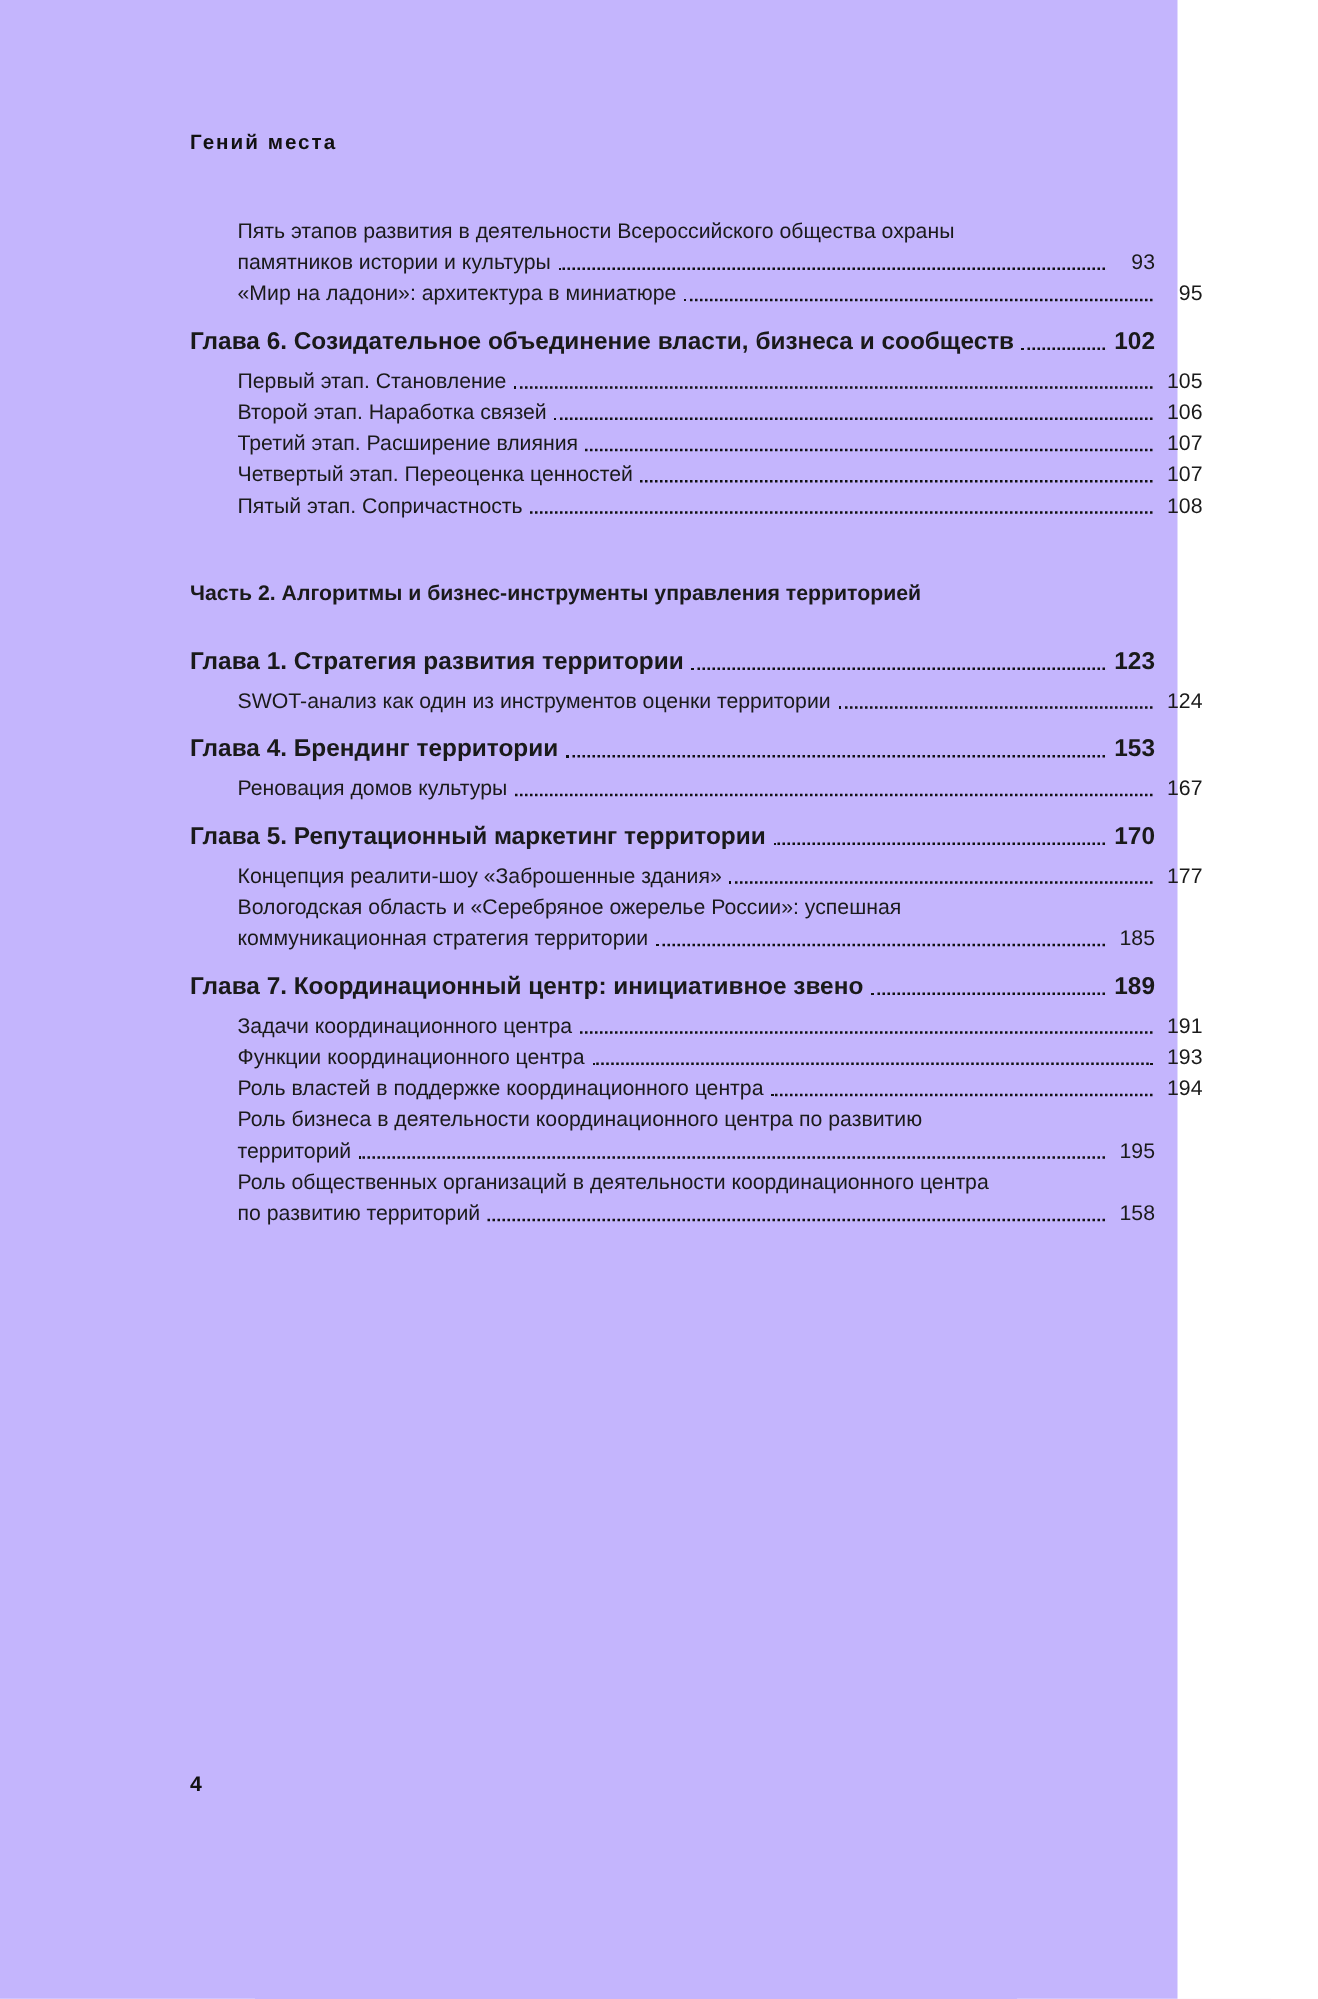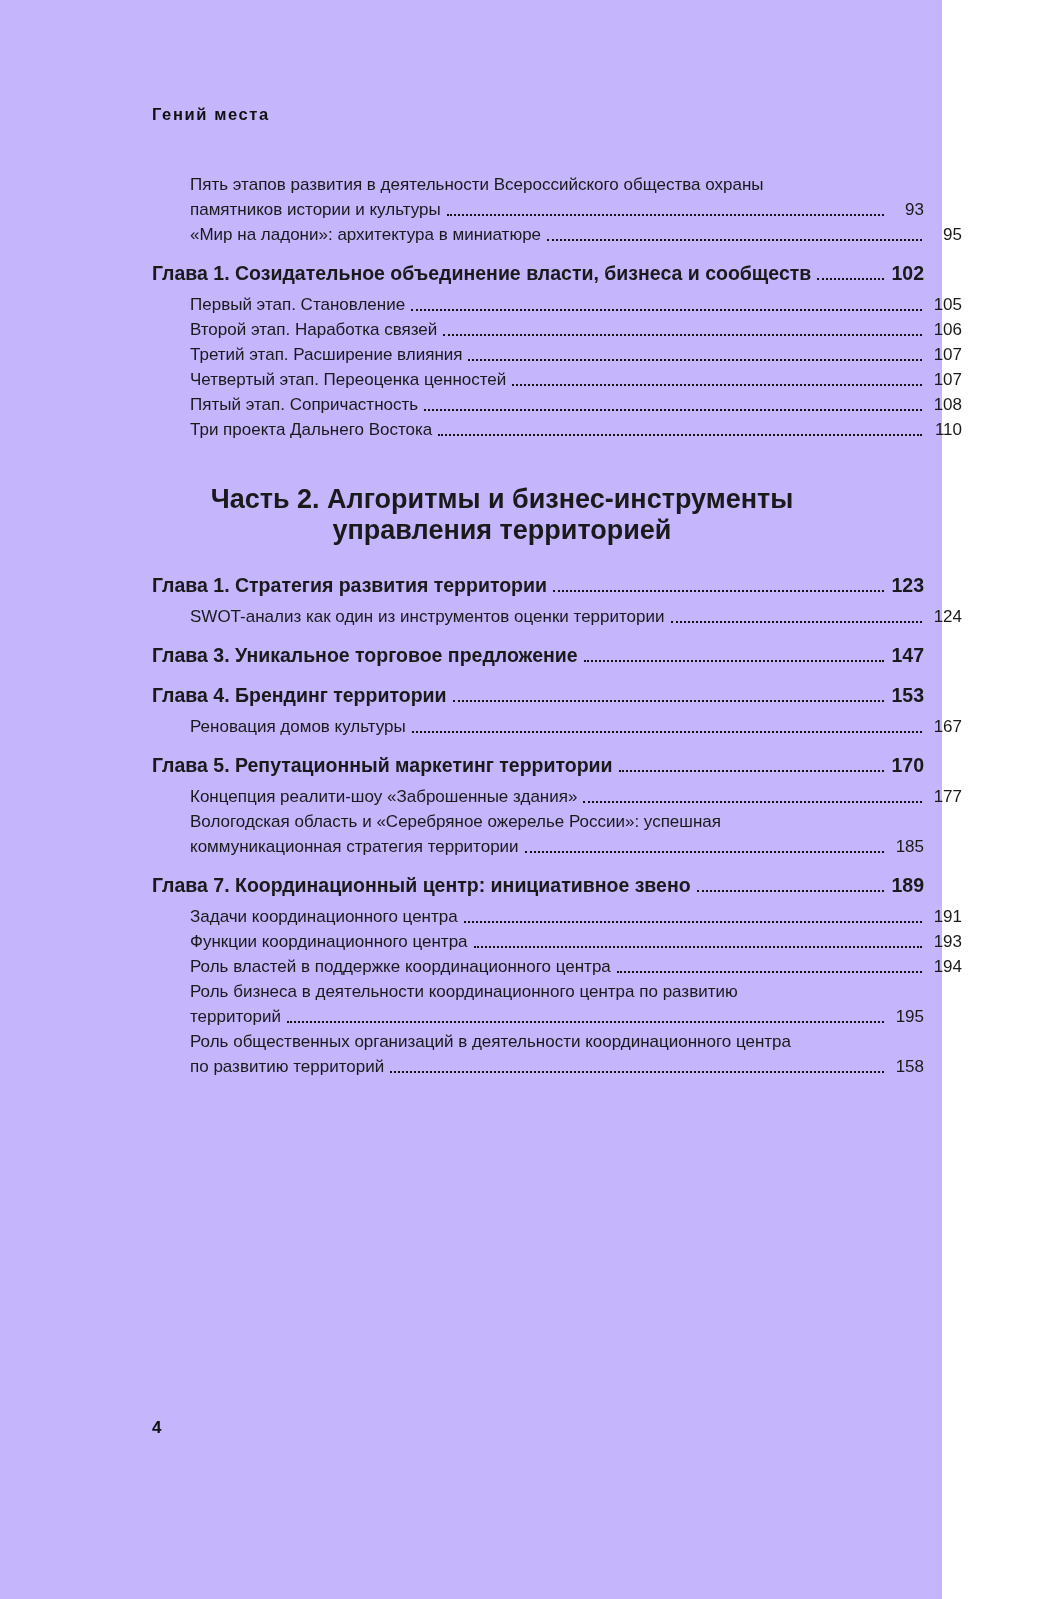--- a/index.html
+++ b/index.html
@@ -100,27 +100,26 @@
   .lvl2.wrap .second .leader {
     flex: 1 1 auto;
     border-bottom: 2px dotted #111;
     margin: 0 6px 6px 6px;
     height: 0;
   }
   .lvl2.wrap .second .page-num { min-width: 34px; text-align: right; }
 
   
   .part {
-    font-size: 27px;
+    font-size: 17px;
     font-weight: bold;
     line-height: 31px;
     margin-top: 42px;
     margin-bottom: 26px;
     width: 700px;
-    text-align: center;
   }
 
   .group { margin-bottom: 0; }
 
   .folio {
     position: absolute;
     left: 152px;
     top: 1418px;
     font-size: 17px;
     font-weight: bold;
@@ -151,21 +150,21 @@
         <span class="title">«Мир на ладони»: архитектура в миниатюре</span>
         <span class="leader"></span>
         <span class="page-num">95</span>
       </div>
 
     </div>
 
     <div class="group">
 
       <div class="row lvl1">
-        <span class="title">Глава 1. Созидательное объединение власти, бизнеса и сообществ</span>
+        <span class="title">Глава 6. Созидательное объединение власти, бизнеса и сообществ</span>
         <span class="leader"></span>
         <span class="page-num">102</span>
       </div>
 
       <div class="row lvl2">
         <span class="title">Первый этап. Становление</span>
         <span class="leader"></span>
         <span class="page-num">105</span>
       </div>
       <div class="row lvl2">
@@ -181,51 +180,39 @@
       <div class="row lvl2">
         <span class="title">Четвертый этап. Переоценка ценностей</span>
         <span class="leader"></span>
         <span class="page-num">107</span>
       </div>
       <div class="row lvl2">
         <span class="title">Пятый этап. Сопричастность</span>
         <span class="leader"></span>
         <span class="page-num">108</span>
       </div>
-      <div class="row lvl2">
-        <span class="title">Три проекта Дальнего Востока</span>
-        <span class="leader"></span>
-        <span class="page-num">110</span>
-      </div>
 
     </div>
 
     <div class="part">Часть 2. Алгоритмы и бизнес-инструменты управления территорией</div>
 
     <div class="group">
       <div class="row lvl1">
         <span class="title">Глава 1. Стратегия развития территории</span>
         <span class="leader"></span>
         <span class="page-num">123</span>
       </div>
       <div class="row lvl2">
         <span class="title">SWOT-анализ как один из инструментов оценки территории</span>
         <span class="leader"></span>
         <span class="page-num">124</span>
       </div>
     </div>
 
 
-    <div class="group">
-      <div class="row lvl1">
-        <span class="title">Глава 3. Уникальное торговое предложение</span>
-        <span class="leader"></span>
-        <span class="page-num">147</span>
-      </div>
-    </div>
 
     <div class="group">
       <div class="row lvl1">
         <span class="title">Глава 4. Брендинг территории</span>
         <span class="leader"></span>
         <span class="page-num">153</span>
       </div>
       <div class="row lvl2">
         <span class="title">Реновация домов культуры</span>
         <span class="leader"></span>

